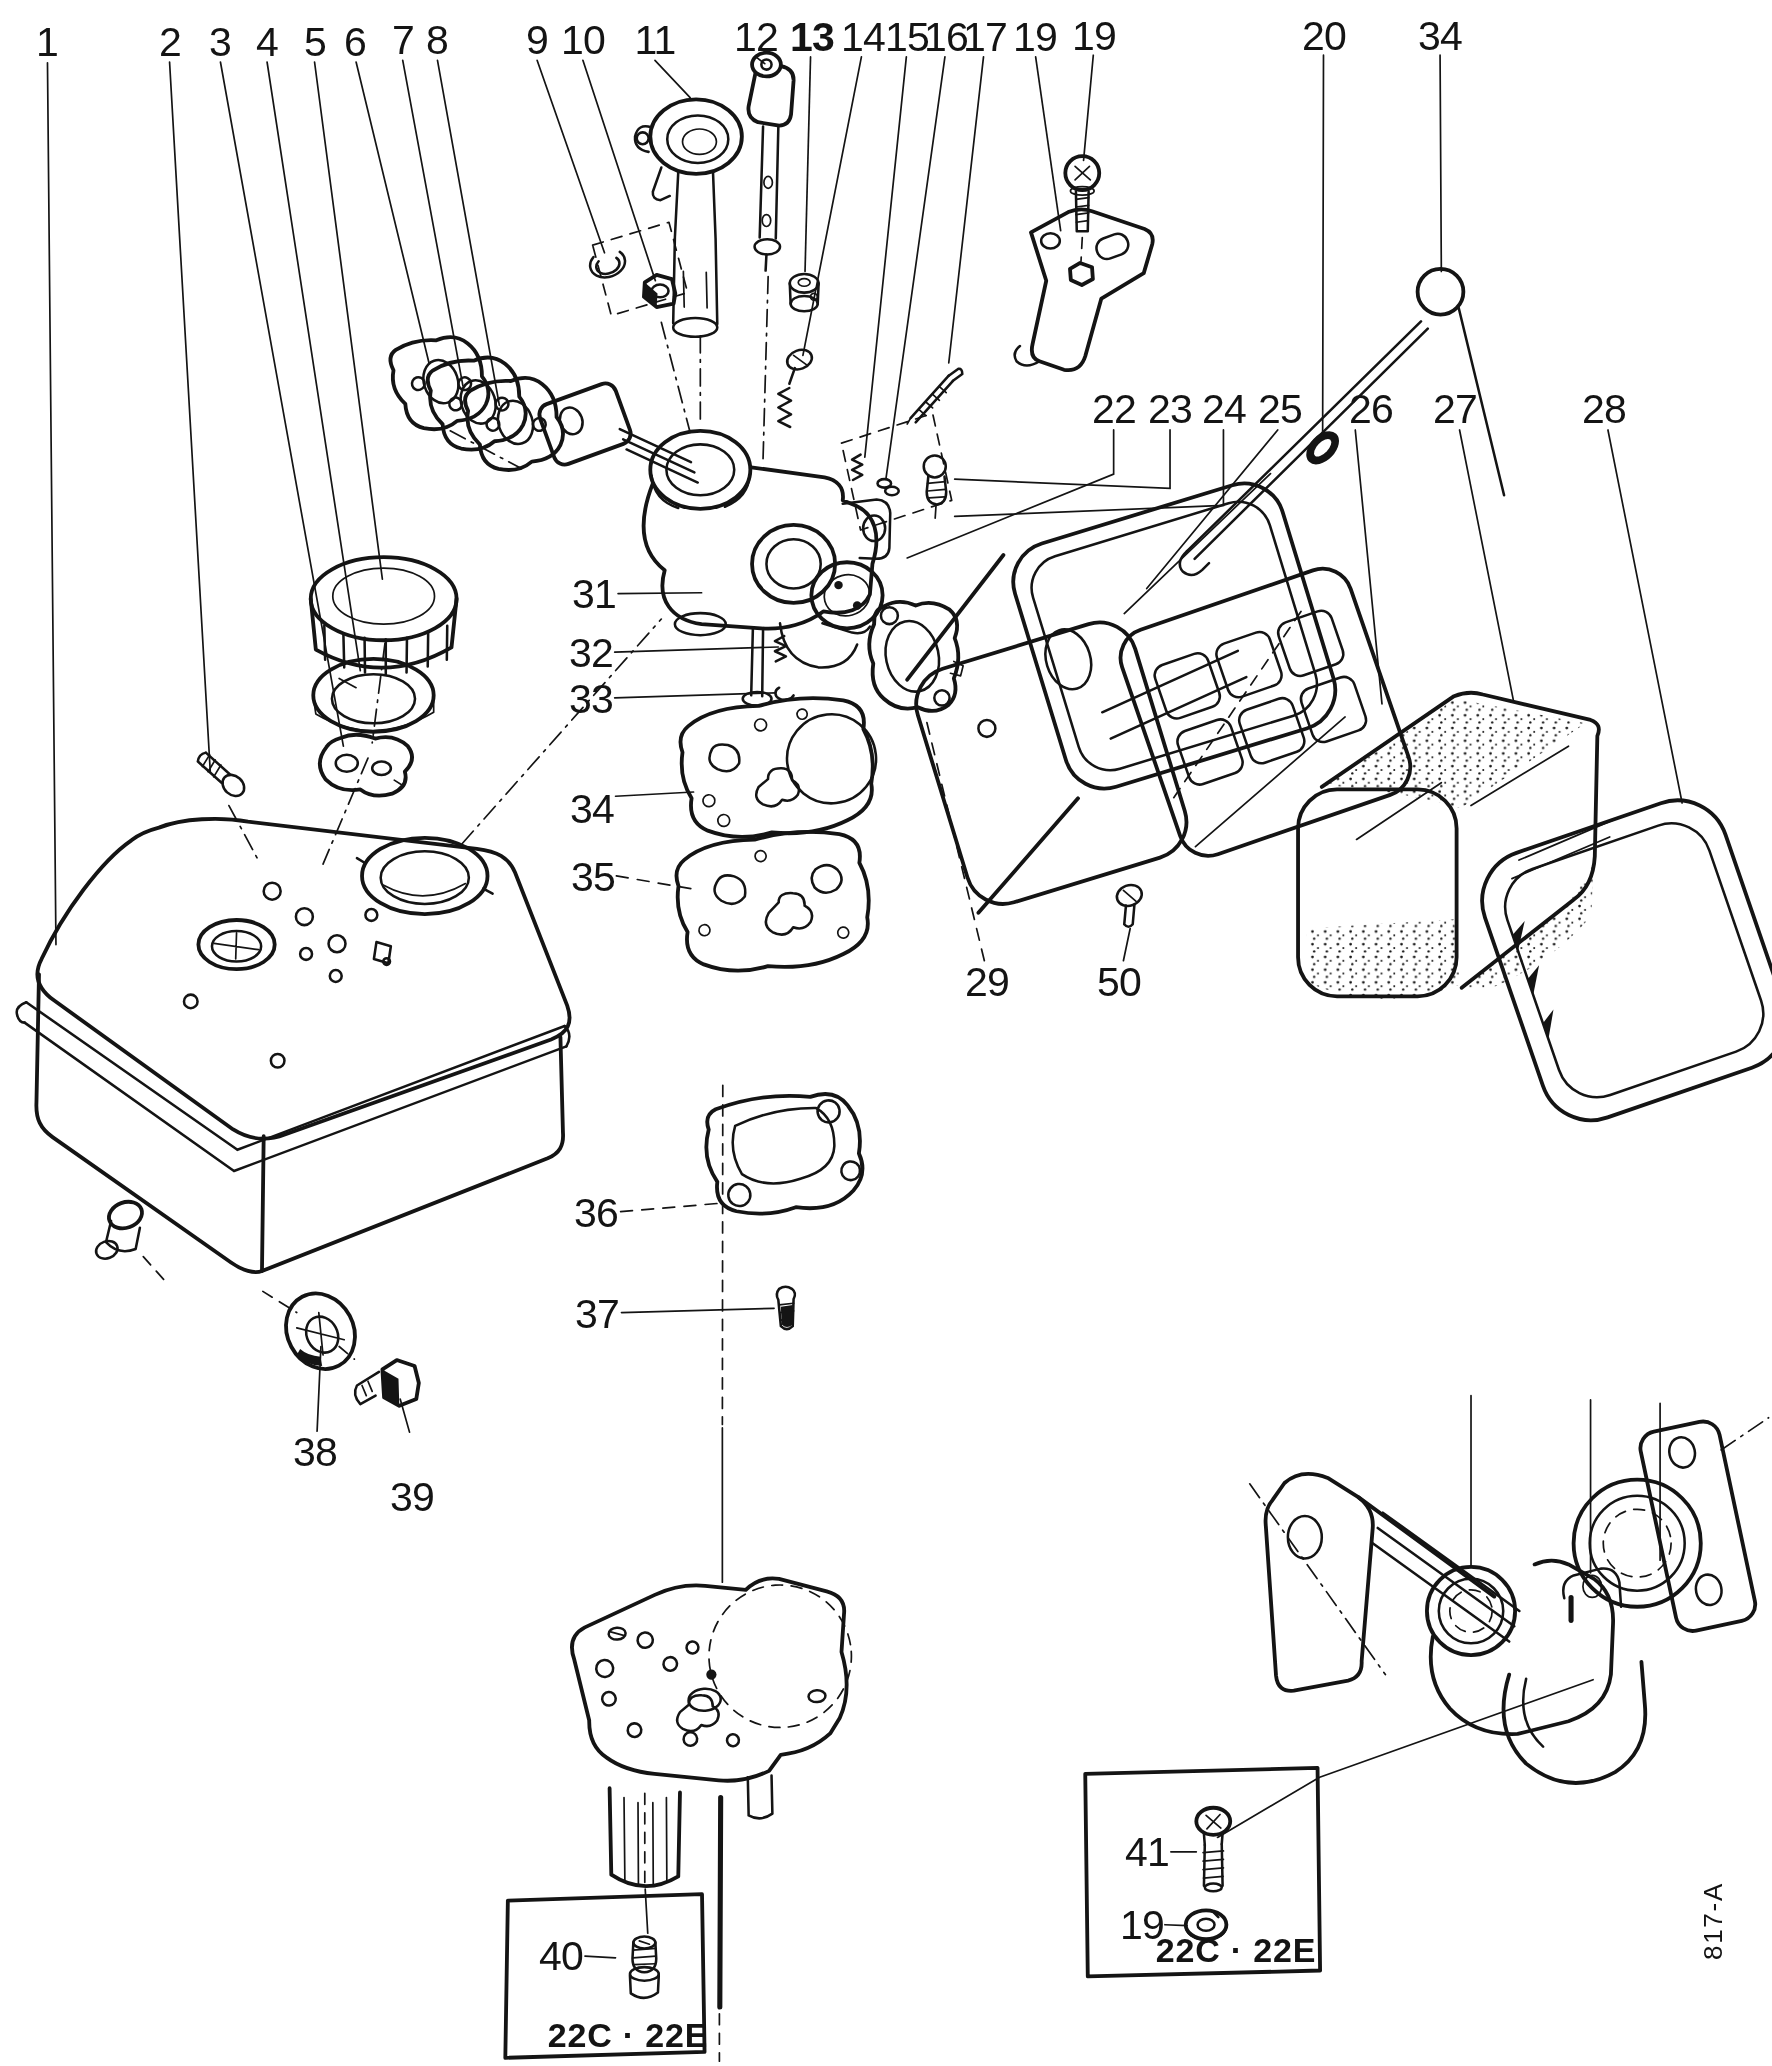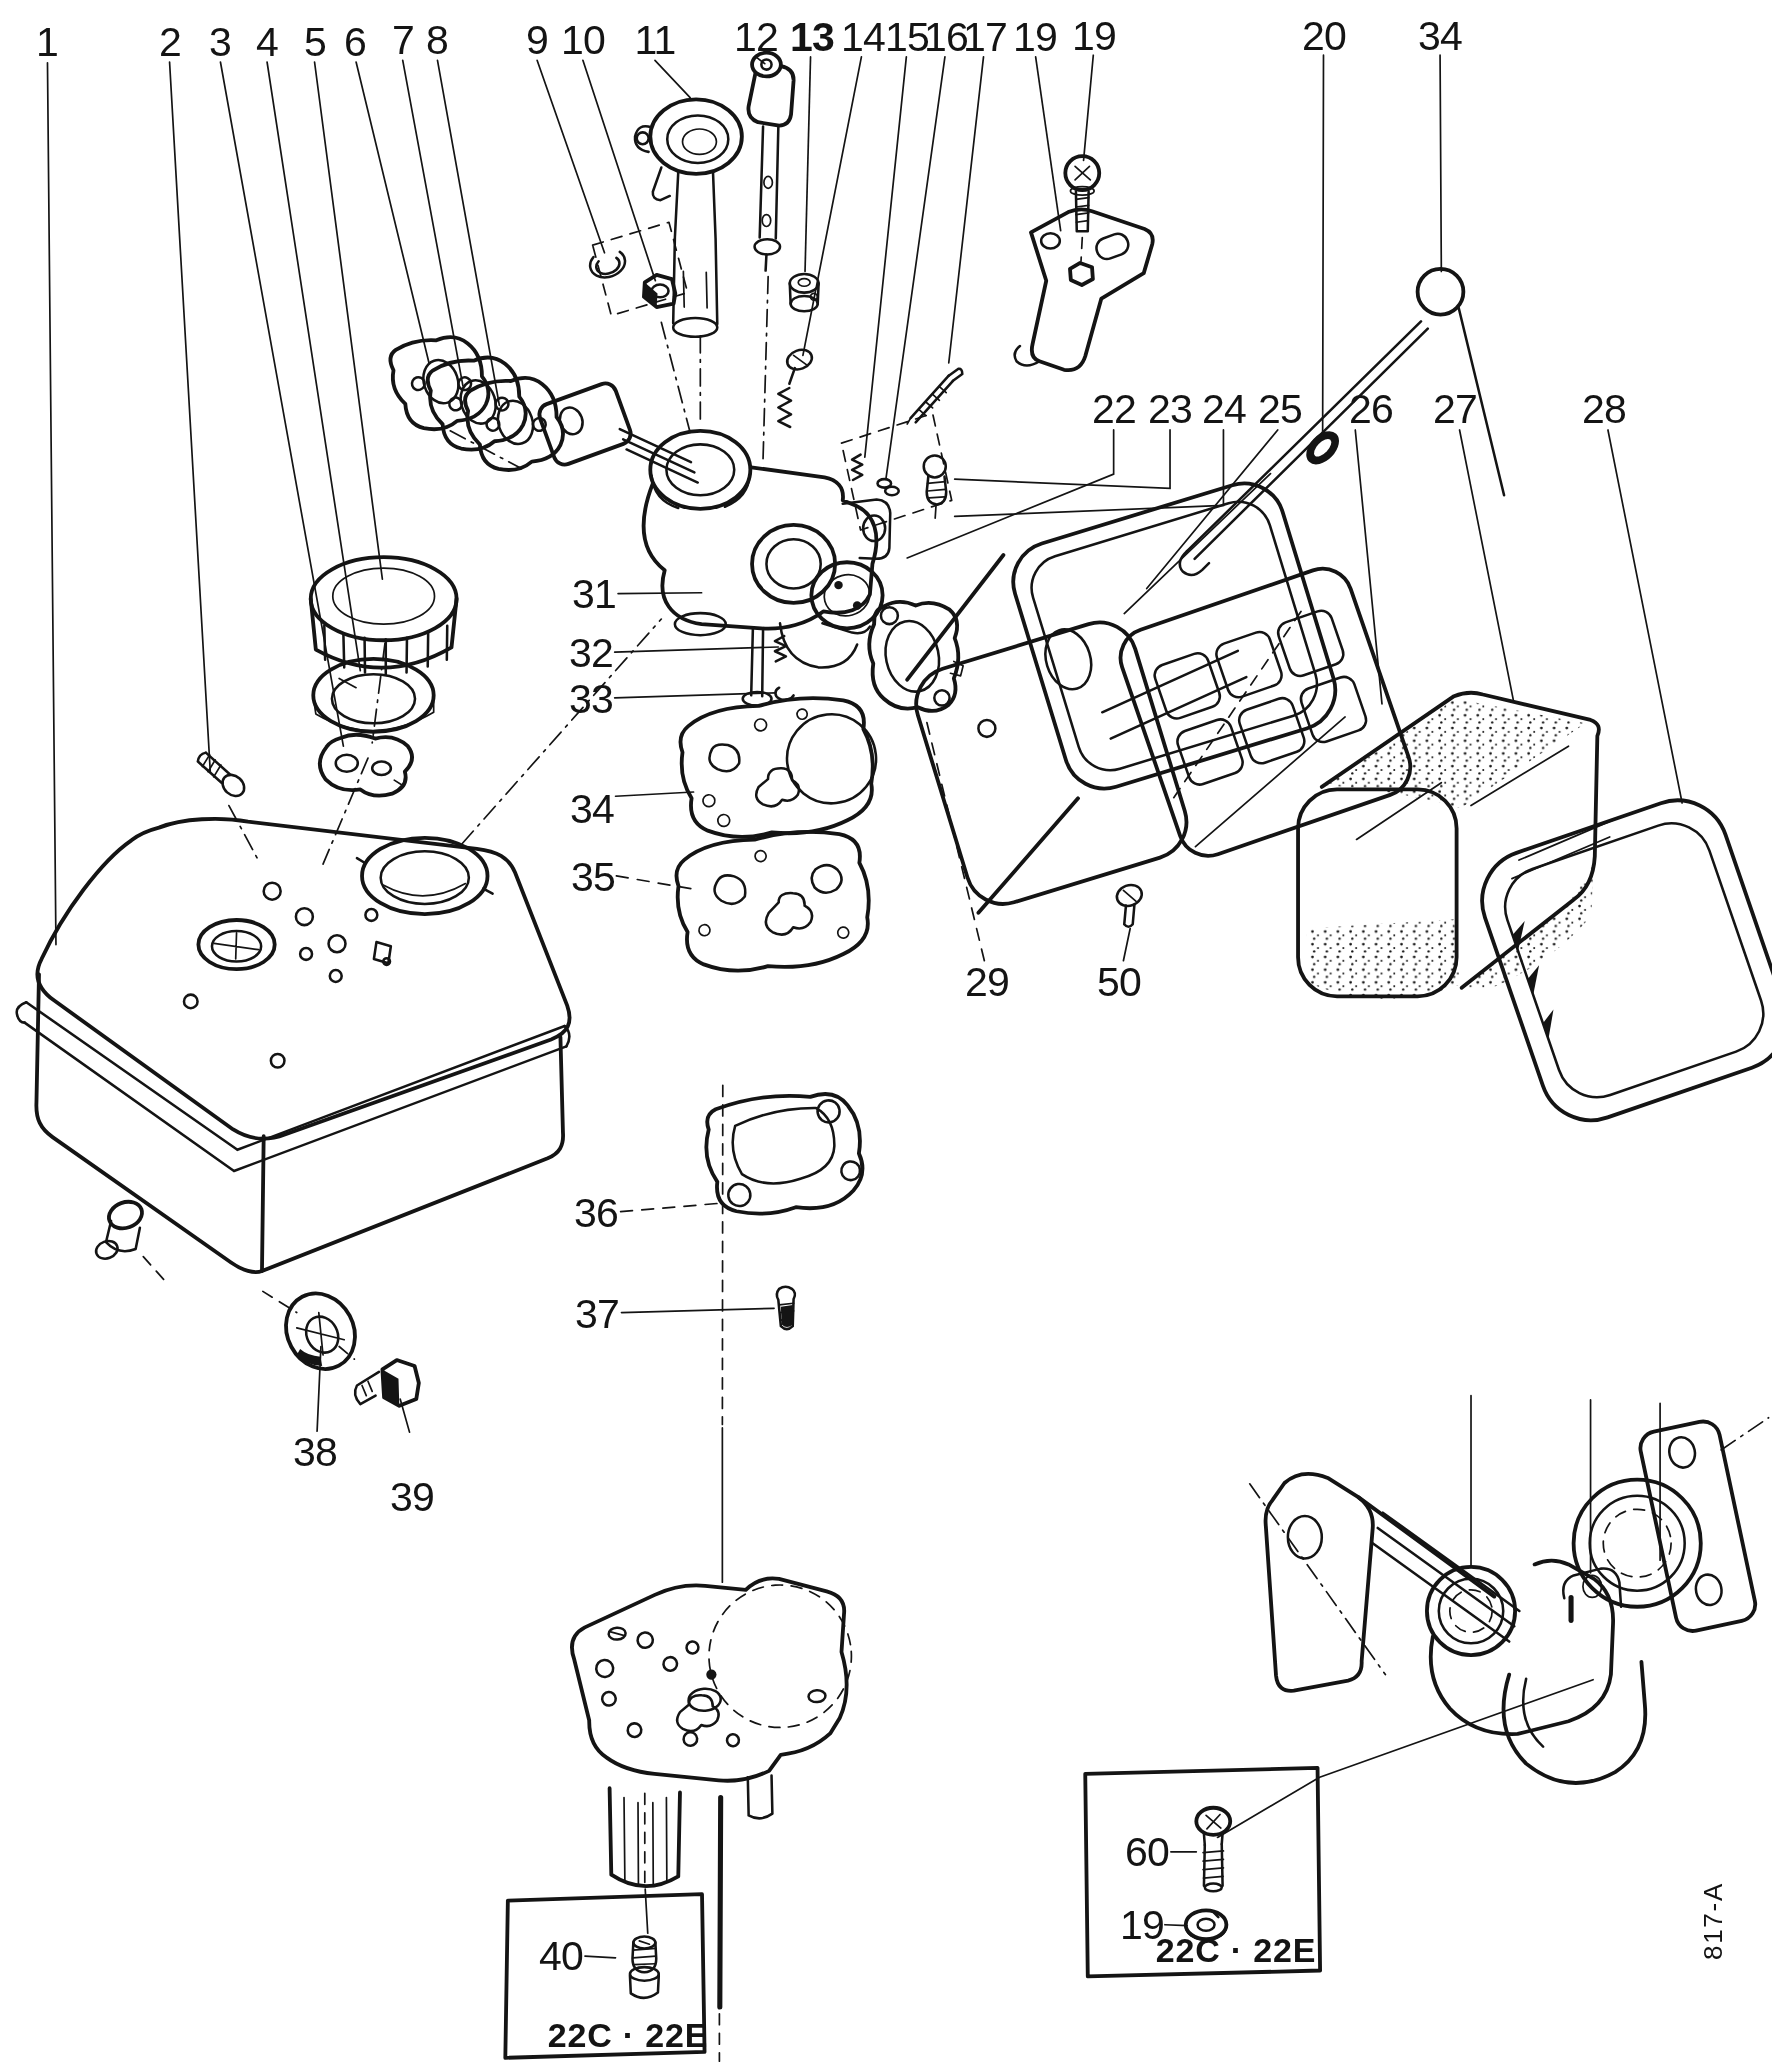--- a/index.html
+++ b/index.html
@@ -535,21 +535,21 @@
       <div class="callout" style="left: 594px; top: 594px;">31</div>
       <div class="callout" style="left: 591px; top: 653px;">32</div>
       <div class="callout" style="left: 591px; top: 699px;">33</div>
       <div class="callout" style="left: 592px; top: 797px; margin-top: 12px;">34</div>
       <div class="callout" style="left: 593px; top: 877px;">35</div>
       <div class="callout" style="left: 596px; top: 1213px;">36</div>
       <div class="callout" style="left: 597px; top: 1314px;">37</div>
       <div class="callout" style="left: 315px; top: 1452px;">38</div>
       <div class="callout" style="left: 412px; top: 1453px; margin-top: 44px;">39</div>
       <div class="callout" style="left: 561px; top: 1956px;">40</div>
-      <div class="callout" style="left: 1147px; top: 1852px;">60</div>
+      <div class="callout" style="left: 1147px; top: 1852px;">41</div>
       <div class="callout" style="left: 1142px; top: 1925px;">19</div>
     </div>
 
 <div class="inset-code" style="left:628px; top:2035px;">22C · 22E</div>
 
 <div class="inset-code" style="left:1236px; top:1950px;">22C · 22E</div>
 
 <div class="code-vertical" style="left:1713px; top:1921px;">817-A</div>
 
 </div>

